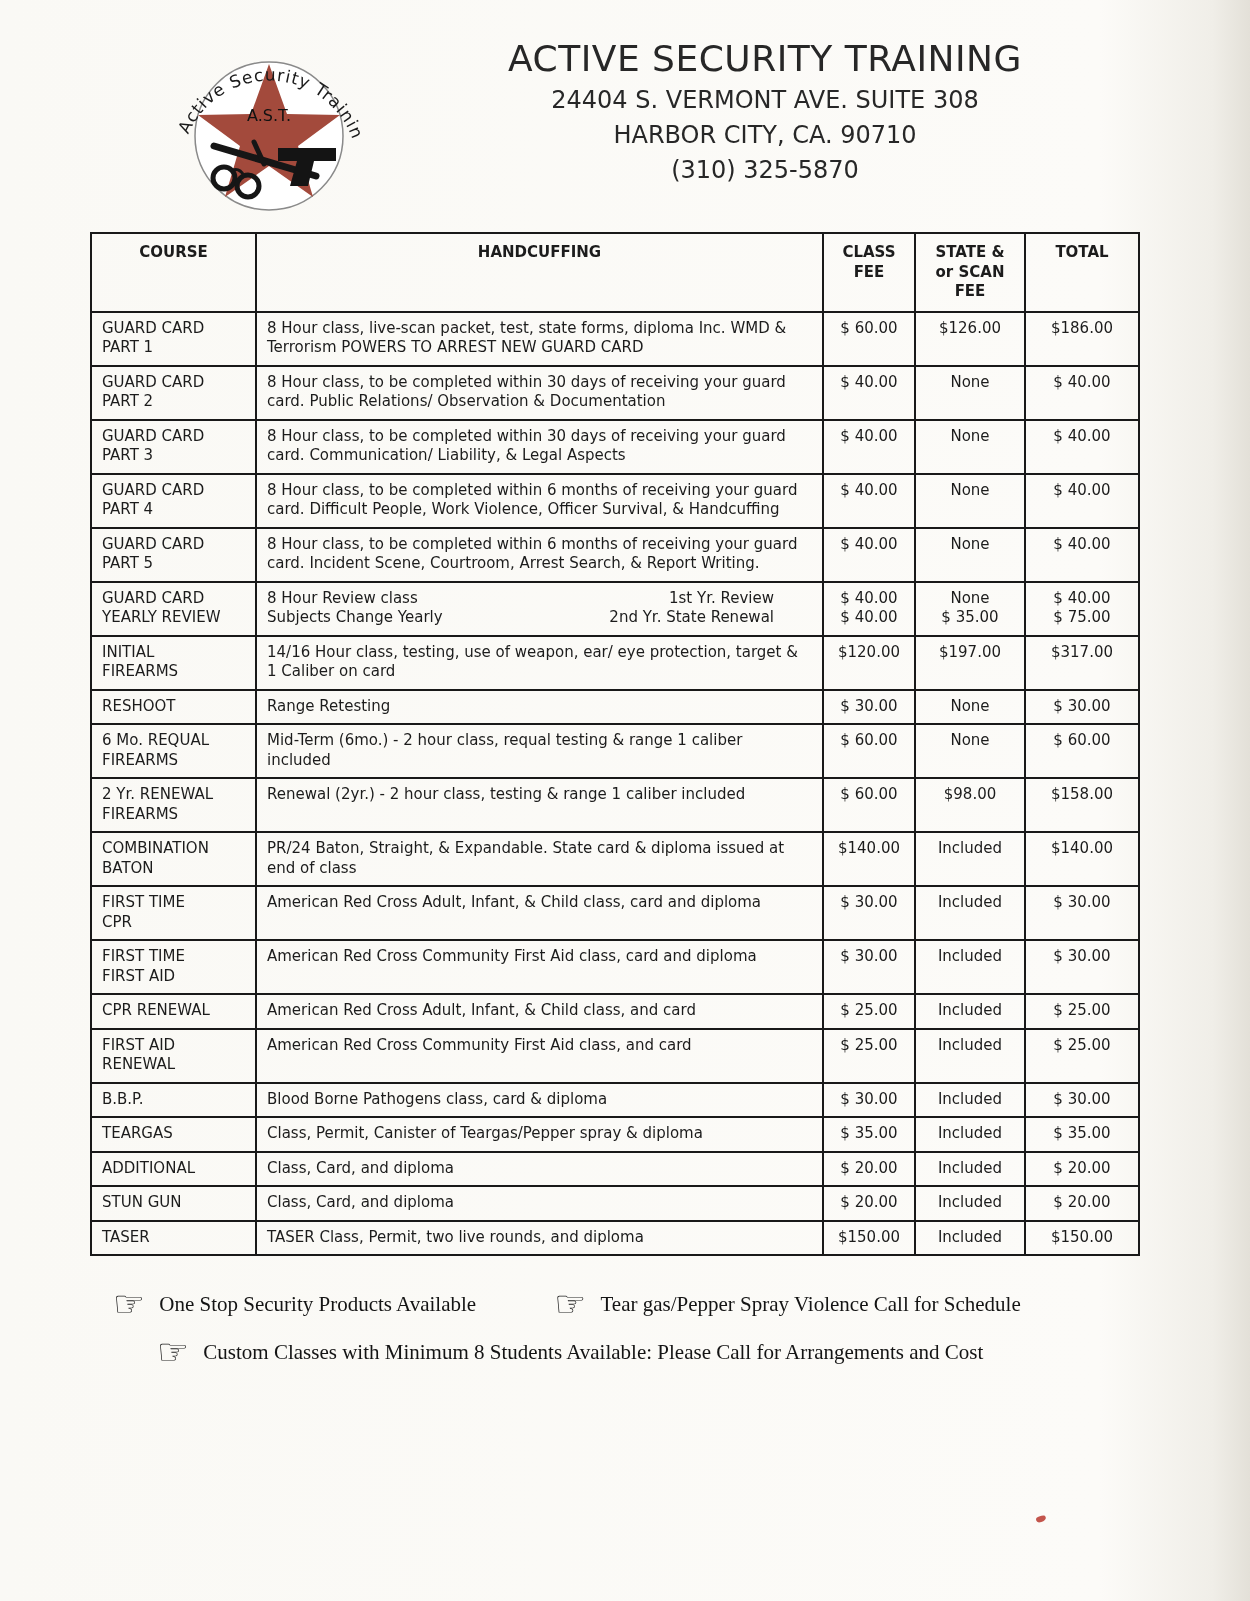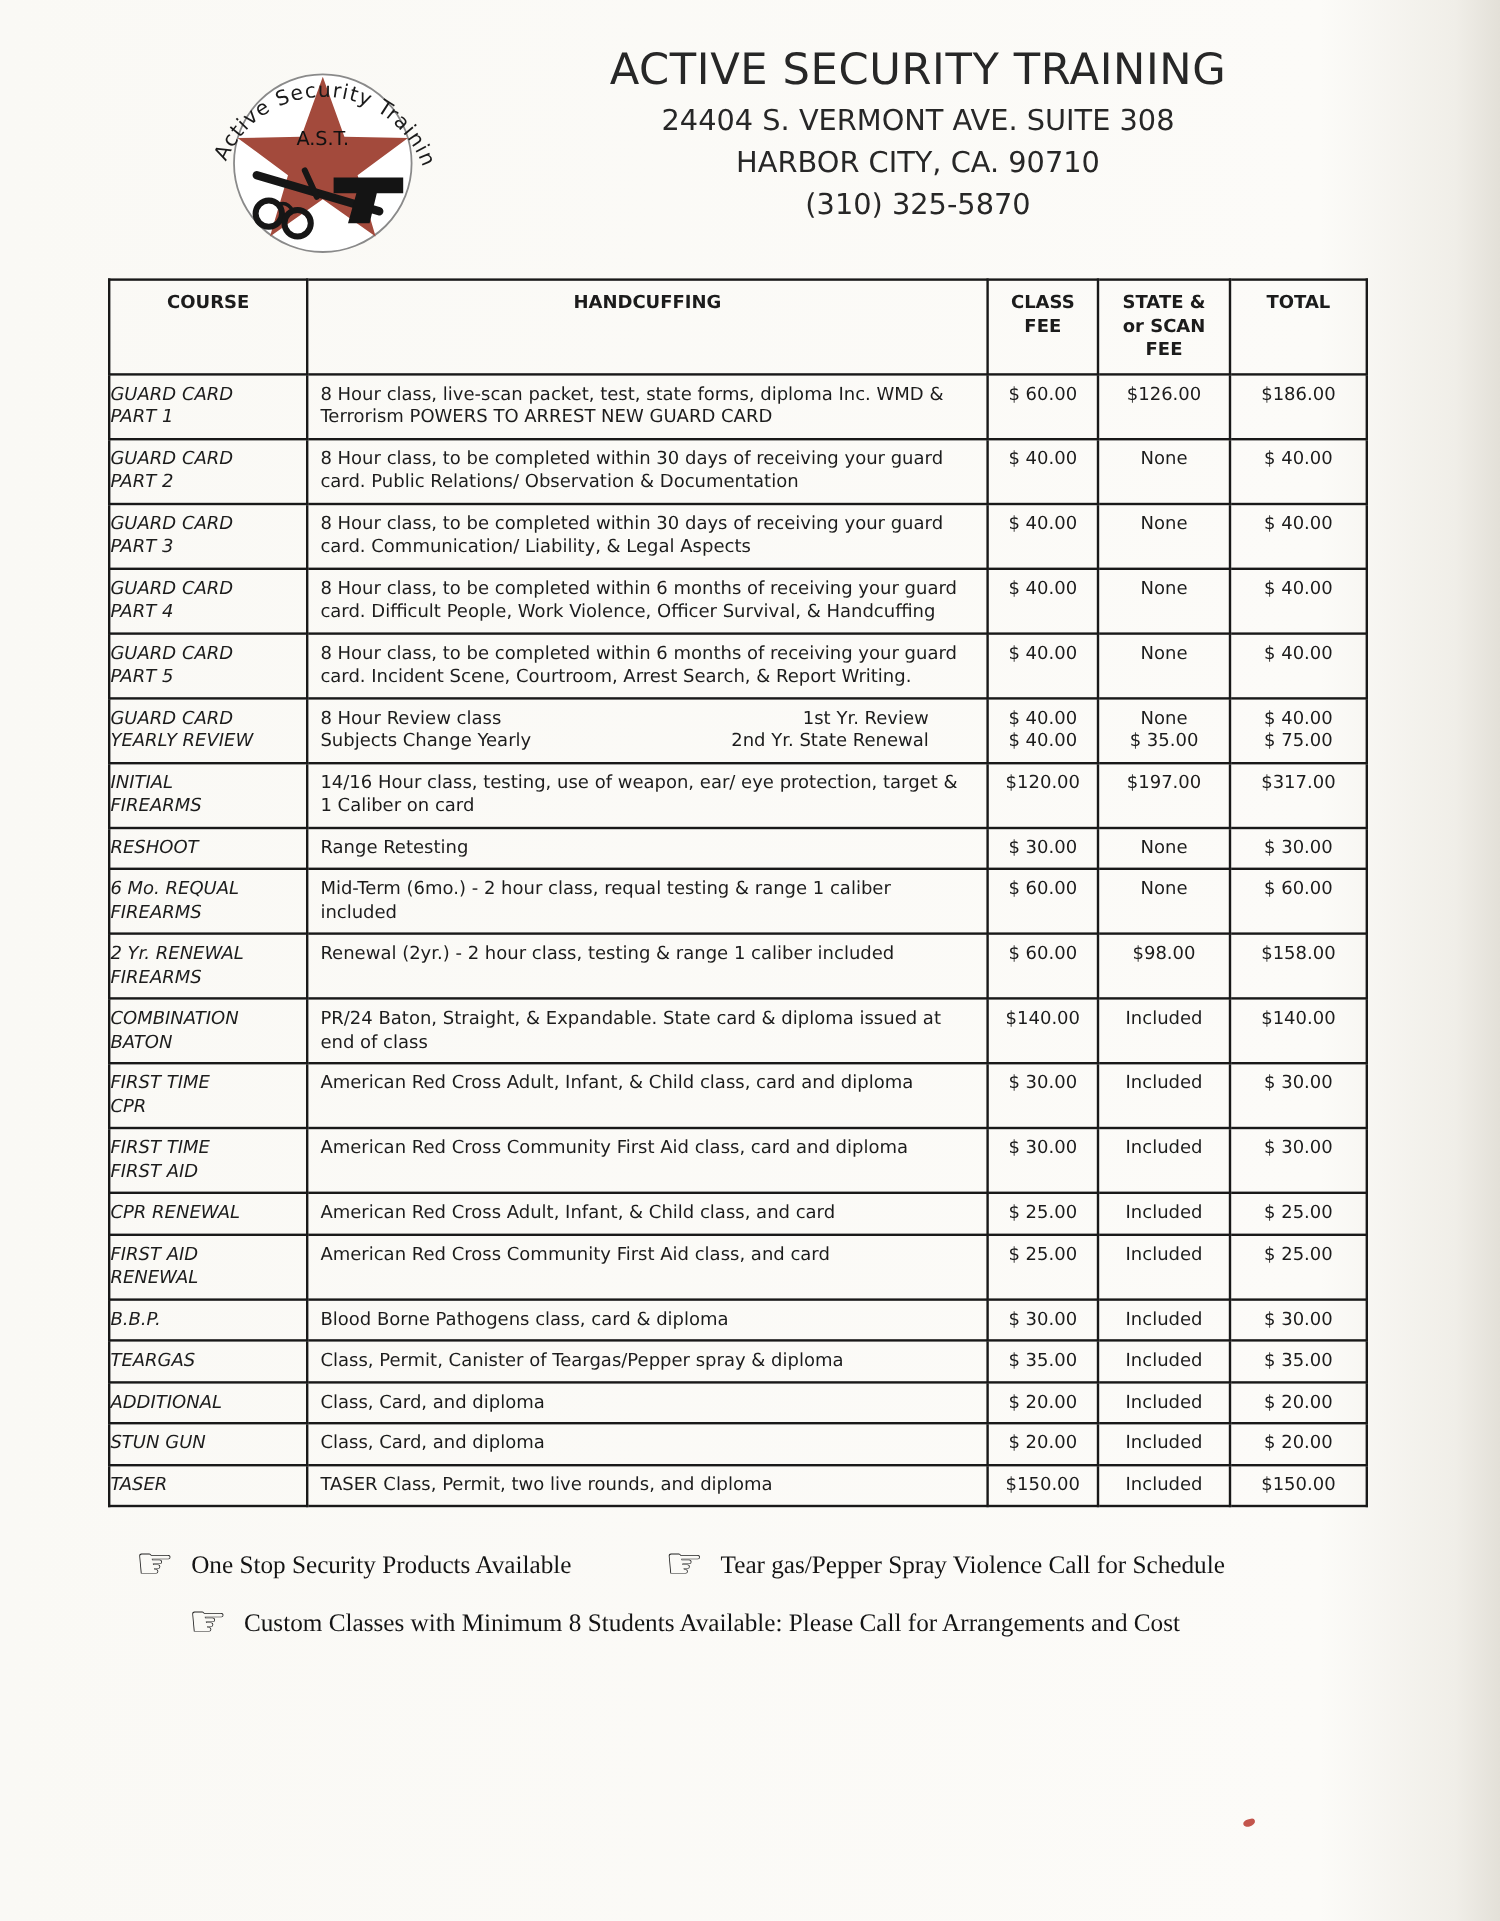--- a/index.html
+++ b/index.html
@@ -20,21 +20,21 @@
   .price-table {
     border-collapse:collapse; table-layout:fixed;
     margin:14px 0 0 90px; width:1048px; font-size:15px;
   }
   .price-table th, .price-table td { border:2px solid #191919; vertical-align:top; }
   .price-table th {
     font-weight:bold; text-align:center; padding:9px 2px;
     white-space:pre-line; line-height:1.3; font-size:15px;
   }
   .price-table td { padding:6px 10px 7px 10px; line-height:1.3; }
-  td.course { white-space:pre-line; padding-left:0;font-style:italic; }
+  td.course { white-space:pre-line; padding-left:10px; }
   td.desc   { white-space:pre-line; }
   td.fee    { text-align:center; }
   .split { display:flex; justify-content:space-between; }
   .split .right { text-align:right; padding-right:38px; }
   
   .notes { margin:30px 0 0 95px; font-family:"Liberation Serif","DejaVu Serif",serif; font-size:21px; color:#141414; }
   .note-row { display:flex; align-items:center; }
   .note-row + .note-row { margin-top:12px; }
   .hand { font-size:36px; line-height:1; margin-right:14px; font-family:"DejaVu Sans",sans-serif; color:#222; }
   .note-group { display:flex; align-items:center; }

